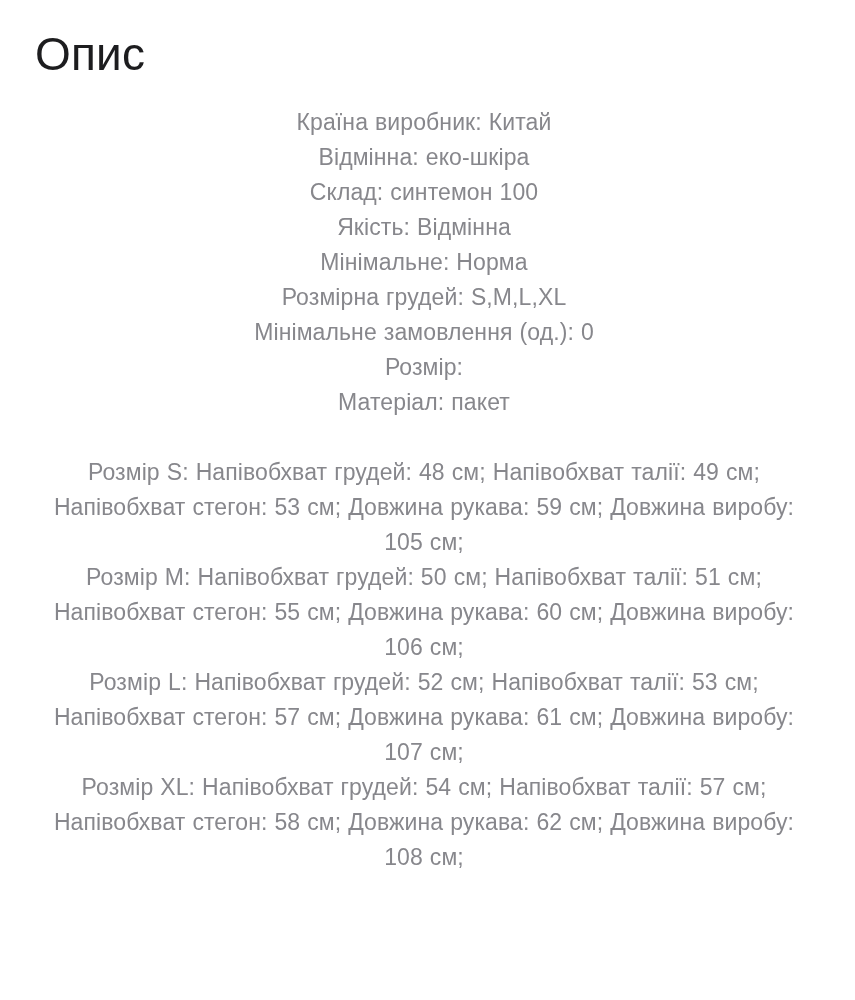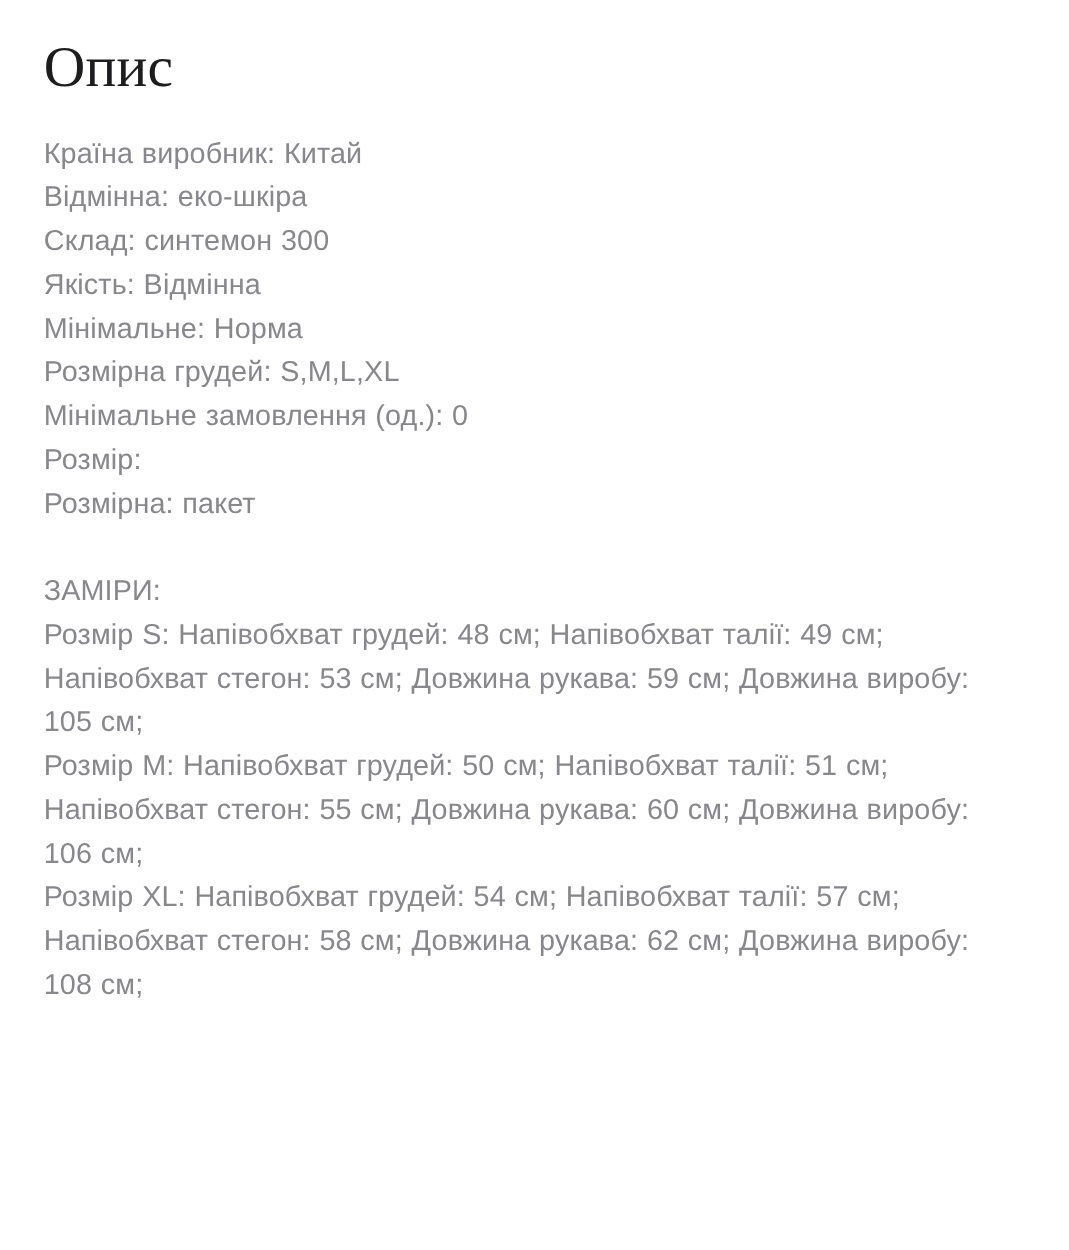--- a/index.html
+++ b/index.html
@@ -20,24 +20,24 @@
       width: 855px;
       padding: 28px 40px 0 35px;
     }
     .page-title {
       font-size: 46px;
       font-weight: 500;
       color: #1d1d1f;
       line-height: 1.15;
       margin: 0 0 24px 0;
       letter-spacing: 0.2px;
-      font-family: Liberation Serif, serif;
     }
     .text-block {
       max-width: 778px;
+      text-align: center;
     }
     .line {
       font-size: 23px;
       font-weight: 400;
       color: #87878c;
       line-height: 35px;
       margin: 0;
       letter-spacing: 0.1px;
       word-spacing: 0.5px;
     }
@@ -48,31 +48,31 @@
 </head>
 <body>
 
 <div class="container">
 
   <h1 class="page-title">Опис</h1>
 
   <div class="text-block">
     <p class="line">Країна виробник: Китай</p>
     <p class="line">Відмінна: еко-шкіра</p>
-    <p class="line">Склад: синтемон 300</p>
+    <p class="line">Склад: синтемон 100</p>
     <p class="line">Якість: Відмінна</p>
     <p class="line">Мінімальне: Норма</p>
     <p class="line">Розмірна грудей: S,M,L,XL</p>
     <p class="line">Мінімальне замовлення (од.): 0</p>
     <p class="line">Розмір:</p>
-    <p class="line">Розмірна: пакет</p>
+    <p class="line">Матеріал: пакет</p>
   </div>
 
   <div class="spacer-line"></div>
 
   <div class="text-block">
-    <p class="line">ЗАМІРИ:</p>
     <p class="line">Розмір S: Напівобхват грудей: 48 см; Напівобхват талії: 49 см; Напівобхват стегон: 53 см; Довжина рукава: 59 см; Довжина виробу: 105 см;</p>
     <p class="line">Розмір M: Напівобхват грудей: 50 см; Напівобхват талії: 51 см; Напівобхват стегон: 55 см; Довжина рукава: 60 см; Довжина виробу: 106 см;</p>
+    <p class="line">Розмір L: Напівобхват грудей: 52 см; Напівобхват талії: 53 см; Напівобхват стегон: 57 см; Довжина рукава: 61 см; Довжина виробу: 107 см;</p>
     <p class="line">Розмір XL: Напівобхват грудей: 54 см; Напівобхват талії: 57 см; Напівобхват стегон: 58 см; Довжина рукава: 62 см; Довжина виробу: 108 см;</p>
   </div>
 
 </div>
 
 </body></html>

